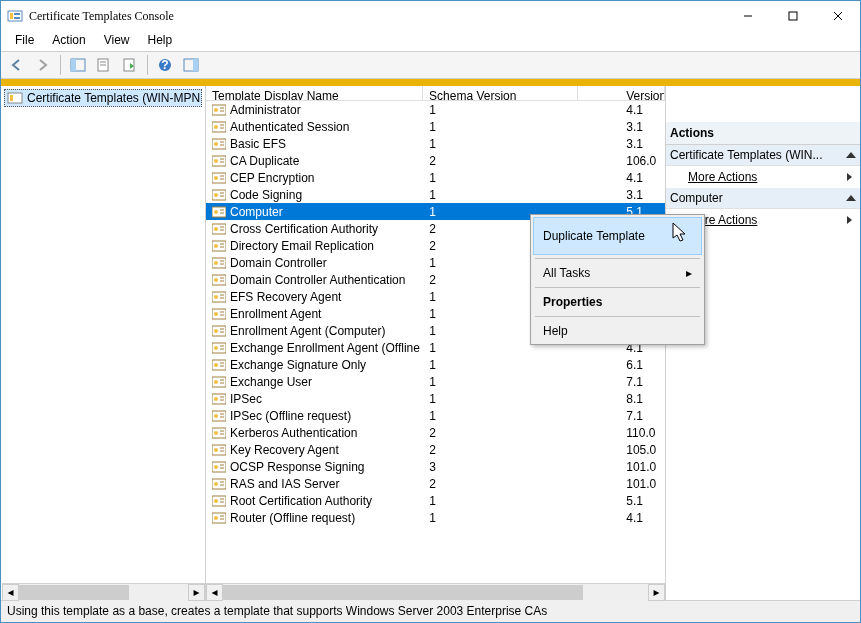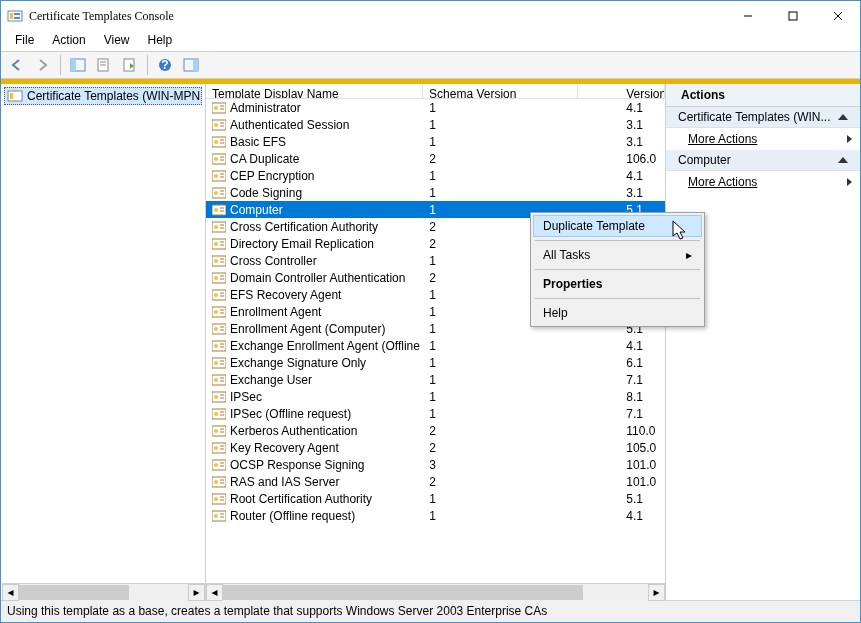--- a/index.html
+++ b/index.html
@@ -8,46 +8,46 @@
   .titlebar { height: 30px; display: flex; align-items: center; padding: 0 0 0 6px; background: #fff; }
   .titlebar .icon { width: 16px; height: 16px; margin-right: 6px; }
   .titlebar .title { flex: 1; font-family: Liberation Serif, serif; }
   .winbtns { display: flex; height: 100%; }
   .winbtn { width: 45px; display: flex; align-items: center; justify-content: center; cursor: pointer; }
   .menubar { height: 20px; display: flex; align-items: flex-start; padding: 0 6px; gap: 2px; }
   .menubar span { padding: 2px 8px; cursor: pointer; }
   .toolbar { height: 28px; border-top: 1px solid #d0d0d0; border-bottom: 1px solid #d0d0d0; background: #f5f5f5; display: flex; align-items: center; padding: 0 4px; gap: 2px; }
   .tbtn { width: 24px; height: 22px; border: 1px solid transparent; display: flex; align-items: center; justify-content: center; cursor: pointer; }
   .tsep { width: 1px; height: 20px; background: #c0c0c0; margin: 0 3px; }
-  .body { flex: 1; display: flex; min-height: 0; border-top: 5px solid #eab308; justify-content: center; }
+  .body { flex: 1; display: flex; min-height: 0; border-top: 7px solid #eab308; justify-content: center; }
   .tree { width: 205px; border-right: 1px solid #d0d0d0; padding: 3px; overflow: hidden; }
   .tree-item { display: flex; align-items: center; gap: 4px; padding: 1px 2px; white-space: nowrap; background: #cde8ff; border:1px dotted #555;}
   .listpane { flex: 1; display: flex; flex-direction: column; min-width: 0; position: relative; }
   .list-header { display: flex; height: 15px; border-bottom: 1px solid #e0e0e0; background: #fff; }
   .list-header div { padding: 3px 6px; border-right: 1px solid #e0e0e0; overflow: hidden; white-space: nowrap; }
   .col-name { width: 250px; }
   .col-schema { width: 178px; }
   .col-ver { width: 50px; text-align: left; margin-left: 42px; }
   .list-body { flex: 1; overflow: hidden; }
   .row { display: flex; height: 17px; align-items: center; white-space: nowrap; }
   .row.sel { background: #0078d7; color: #fff; }
   .row > div { padding: 0 6px; overflow: hidden; display:flex; align-items:center; gap:4px;}
   .cert-icon { width: 14px; height: 12px; display:inline-block; flex-shrink:0;}
   .hscroll { height: 17px; background: #f0f0f0; border-top: 1px solid #d0d0d0; display:flex; align-items:center;}
   .hscroll .arrow{width:17px;height:17px;background:#f0f0f0;display:flex;align-items:center;justify-content:center;border:1px solid #ccc;}
   .hscroll .track{flex:1;height:17px;background:#efefef;position:relative;}
   .hscroll .thumb{position:absolute;top:1px;bottom:1px;background:#cdcdcd;}
   .actions { width: 195px; border-left: 1px solid #d0d0d0; background: #fff; display:flex;flex-direction:column;}
-  .actions-title { background: #eef3f8; padding: 4px 15px; font-weight: bold; border-bottom: 1px solid #d0d0d0; }
-  .action-header { background: #e6eef7; padding: 3px 12px; display: flex; justify-content: space-between; align-items:center; border-bottom:1px solid #e0e0e0;}
+  .actions-title { background: #eef3f8; padding: 4px 4px; font-weight: bold; border-bottom: 1px solid #d0d0d0; margin-top: 36px; }
+  .action-header { background: #e6eef7; padding: 3px 4px; display: flex; justify-content: space-between; align-items:center; border-bottom:1px solid #e0e0e0;}
   .action-item { padding: 4px 8px 4px 22px; display: flex; justify-content: space-between; align-items:center;text-decoration:underline;}
   .statusbar { height: 22px; border-top: 1px solid #d0d0d0; background: #f0f0f0; padding: 3px 6px; white-space: nowrap; overflow: hidden;}
   .ctxmenu { position: absolute; background: #f0f0f0; border: 1px solid #a0a0a0; box-shadow: 2px 2px 4px rgba(0,0,0,0.25); z-index: 50; width: 175px; padding: 2px;}
   .ctxmenu .item { padding: 4px 10px; display:flex; justify-content:space-between; align-items:center;}
-  .ctxmenu .item.hover { background: #cde8ff; border:1px solid #99ccff; padding:3px 9px;}
+  .ctxmenu .item.hover { background: #cde8ff; border:1px solid #99ccff; padding:11px 9px;}
   .ctxmenu .sep { height: 1px; background: #c0c0c0; margin: 3px 2px; }
   .cursor { position: absolute; z-index: 60; pointer-events:none;}
   svg{display:block;}
   .tri-up{width:0;height:0;border-left:5px solid transparent;border-right:5px solid transparent;border-bottom:6px solid #333;}
   .tri-right{width:0;height:0;border-top:4px solid transparent;border-bottom:4px solid transparent;border-left:5px solid #333;}
 </style>
 </head>
 <body>
 
 <div class="window">
@@ -335,21 +335,21 @@
           <div class="row">
             <div class="col-name">
               <span class="cert-icon">
                 <svg width="14" height="12">
                   <rect x="0" y="1" width="14" height="10" fill="#fff" stroke="#a08040"></rect>
                   <circle cx="4" cy="6" r="2" fill="#f2c040"></circle>
                   <line x1="8" y1="4" x2="12" y2="4" stroke="#a08040"></line>
                   <line x1="8" y1="7" x2="12" y2="7" stroke="#a08040"></line>
                 </svg>
               </span>
-              <span>Cross Controller</span>
+              <span>Domain Controller</span>
             </div>
             <div class="col-schema">
               <span>1</span>
             </div>
             <div class="col-ver">
               <span>4.1</span>
             </div>
           </div>
           <div class="row">
             <div class="col-name">

